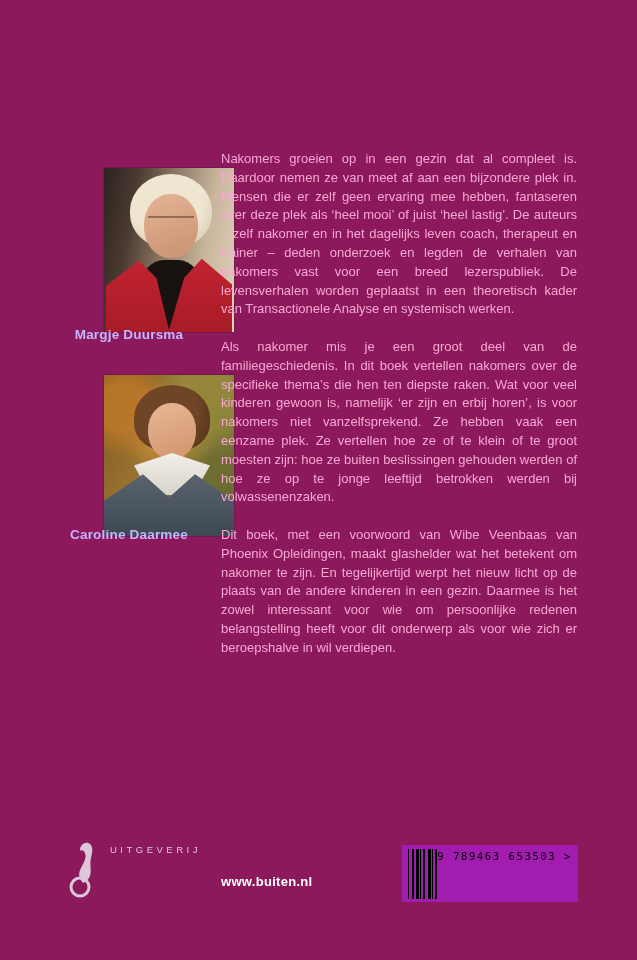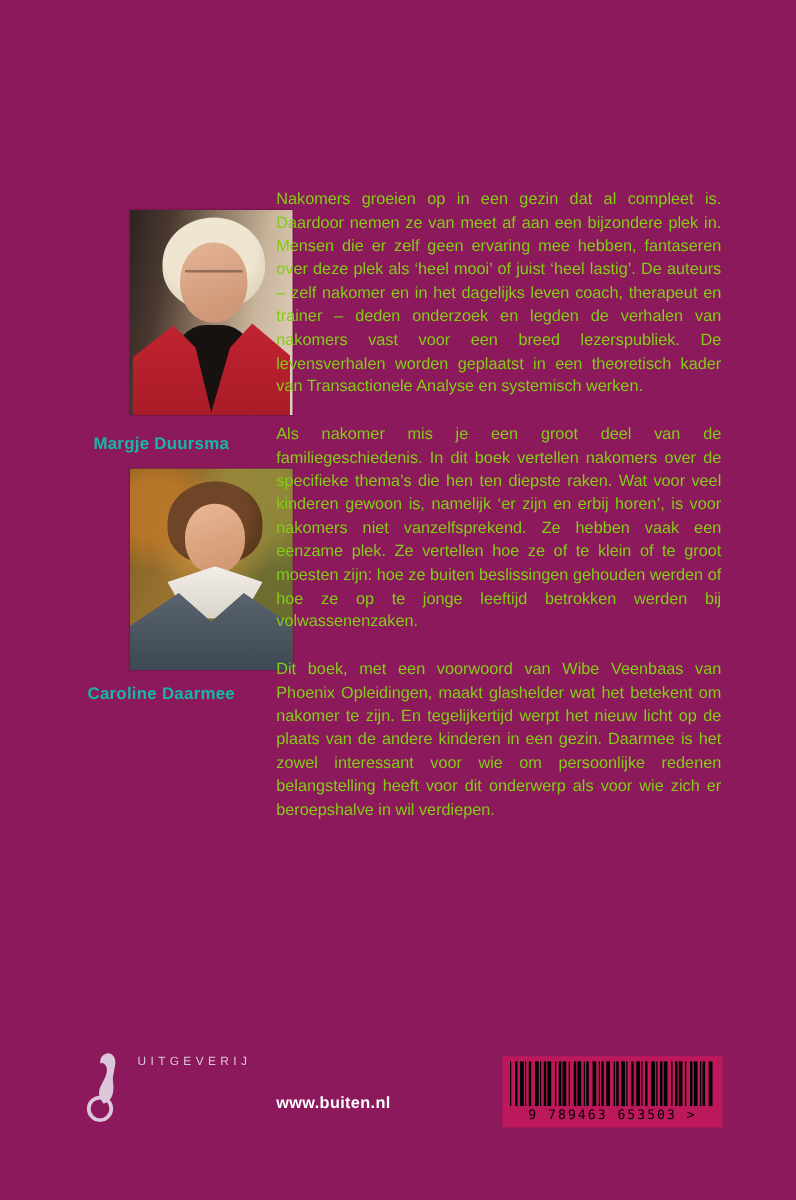--- a/index.html
+++ b/index.html
@@ -47,48 +47,48 @@
     background:linear-gradient(160deg,#e9b896 0%,#d49a74 80%);}
   .c-scarf{left:30px;top:78px;width:76px;height:42px;
     background:linear-gradient(180deg,#f2efe9 0%,#d9d4ca 100%);
     clip-path:polygon(0 30%,50% 0,100% 30%,78% 100%,22% 100%);}
   .c-jacket{left:0px;top:96px;width:130px;height:66px;
     background:linear-gradient(180deg,#5a6570 0%,#3e4852 100%);
     clip-path:polygon(0 100%,0 45%,30% 5%,50% 40%,70% 5%,100% 45%,100% 100%);}
 
   .caption{
     position:absolute;left:44px;width:170px;text-align:center;
-    font-size:13.5px;font-weight:bold;color:#14b8a6;letter-spacing:.2px;margin-top:20px;
+    font-size:13.5px;font-weight:bold;color:#c4b5fd;letter-spacing:.2px;
   }
   .caption-margje{top:327px;}
   .caption-caroline{top:527px;}
 
   
   .textcol{
     position:absolute;left:221px;top:150px;width:356px;
     font-size:13px;line-height:18.8px;text-align:justify;
-    color:#84cc16;
+    color:#f9a8d4;
   }
   .textcol p{margin:0 0 18.8px 0;}
 
   
   .logo-icon{position:absolute;left:68px;top:836px;}
   .logo-text{position:absolute;left:110px;top:840px;color:#e6d4e3;}
   .logo-name{font-family:"Liberation Serif", serif;font-size:27px;line-height:28px;}
   .logo-sub{font-size:9.5px;letter-spacing:3.5px;margin-top:4px;color:#ddc9da;}
 
   .website{
     position:absolute;left:221px;top:874px;
     font-size:13px;font-weight:bold;color:#ffffff;letter-spacing:.3px;
   }
 
   .barcode{
     position:absolute;left:402px;top:845px;width:176px;height:57px;
-    background:#be185d;
-    display:flex;flex-direction:column;
+    background:#a21caf;
+    display:flex;flex-direction:row;
     padding:4px 6px 3px 6px;box-sizing:border-box;
   }
   .bars{flex:1 1 auto;display:flex;align-items:stretch;overflow:hidden;}
   .bars i{display:inline-block;height:100%;background:#000;flex:0 0 auto;}
   .barcode-digits{
     height:13px;margin-top:1px;
     font-family:"DejaVu Sans Mono", monospace;
     font-size:10.5px;color:#000;letter-spacing:1.6px;
     white-space:nowrap;text-align:center;
   }

